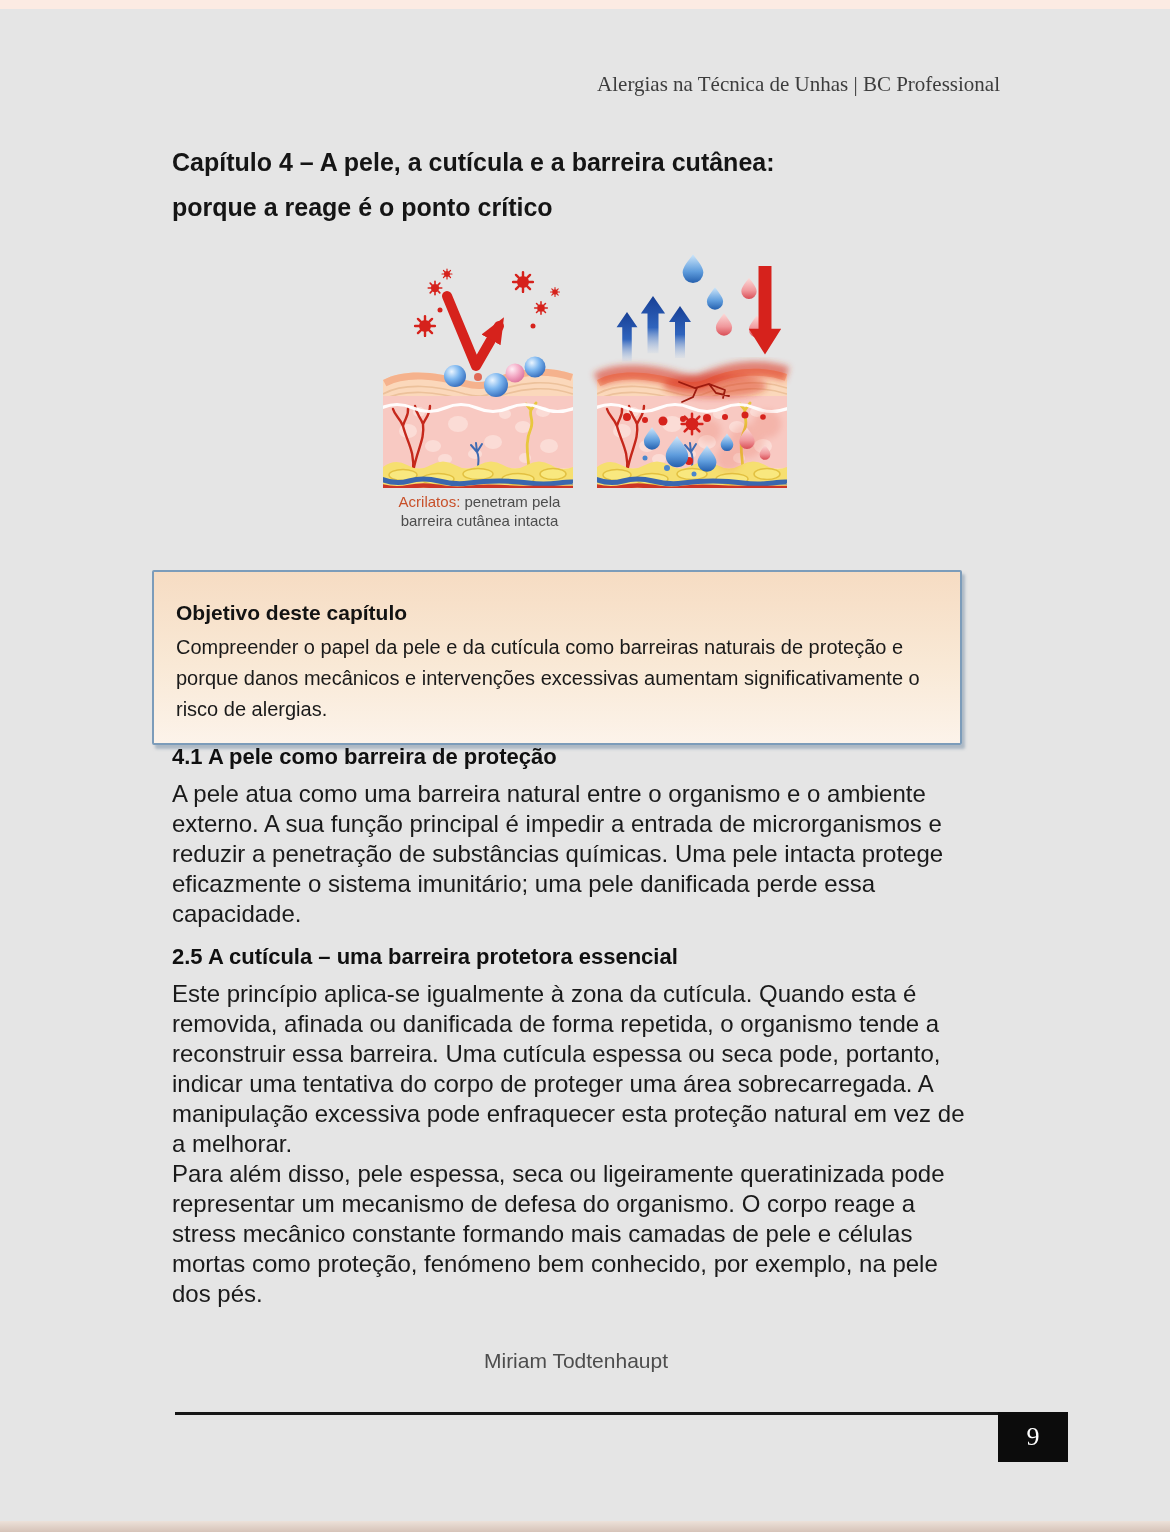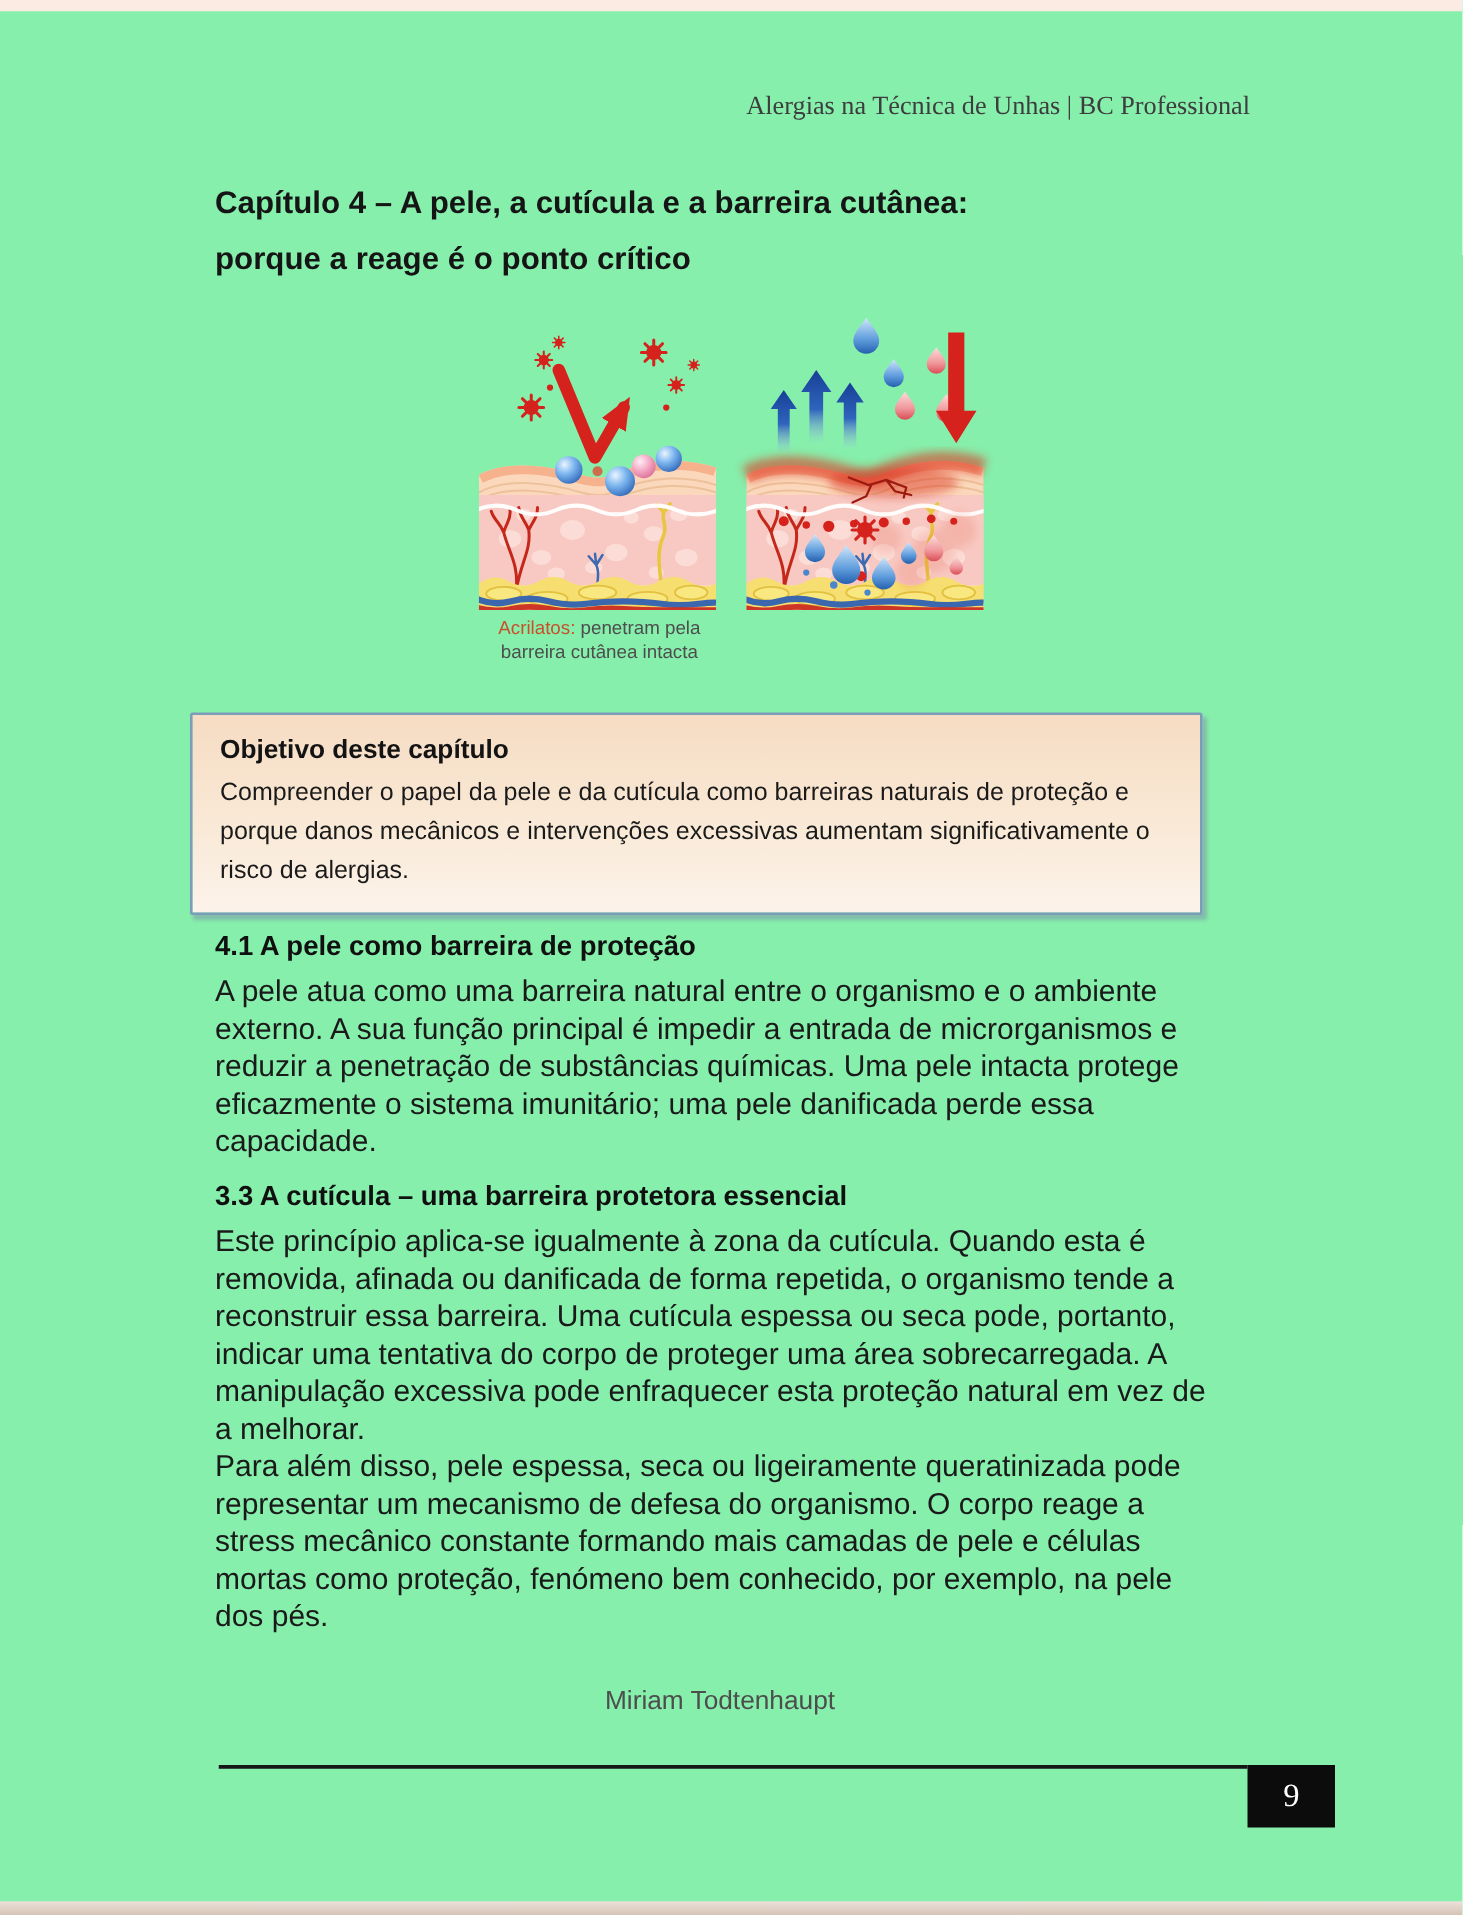--- a/index.html
+++ b/index.html
@@ -1,38 +1,38 @@
 <!DOCTYPE html>
 <html style="--top-strip: #fcebe3; --bottom-strip: #d6c3b8; --caption-accent: #c8502a; --box-border: #7c9cba; --box-bg-top: #f6dcc3; --box-bg-bottom: #fcf3ea; --text: #1a1a1a; --footer-box: #0c0c0c; --arrow-red: #d6221c; --arrow-blue: #2050a0;"><head>
 <meta charset="utf-8">
 <style>
   html,body { margin:0; padding:0; background:#ffffff; }
   .page {
-    position:relative; width:1170px; height:1532px; background:#86efac;
+    position:relative; width:1170px; height:1532px; background:#e5e5e5;
     font-family:"Liberation Sans", sans-serif; overflow:hidden;
   }
   .top-strip { position:absolute; top:0; left:0; right:0; height:9px;
     background:var(--top-strip,#fcebe3); }
   .bottom-strip { position:absolute; bottom:0; left:0; right:0; height:11px;
     background:linear-gradient(180deg,#ece1d9, var(--bottom-strip,#d6c3b8)); }
 
   .doc-header { position:absolute; top:72px; right:170px;
     font-family:"Liberation Serif", serif; font-size:21px; color:#3d3d3d; }
 
   .chapter-title { position:absolute; left:172px; top:140px; width:760px;
     font-size:25px; font-weight:bold; color:#151515; line-height:45px; }
 
   .figure { position:absolute; left:374px; top:246px; width:422px; }
   .captions { display:flex; margin-top:0px; }
   .caption { width:50%; text-align:center; font-size:15px; color:#4d4d4d; line-height:19px; }
   .caption .lead { font-weight:normal; color:var(--caption-accent,#c8502a); }
   .caption.right .line2 { font-size:13.5px; }
 
   .objective-box { position:absolute; left:152px; top:570px; width:762px;
-    padding:16px 22px 18px 22px;
+    padding:29px 22px 18px 22px;
     background:linear-gradient(180deg, var(--box-bg-top,#f6dcc3) 0%, #f9e9d6 55%, var(--box-bg-bottom,#fcf3ea) 100%);
     border:2px solid var(--box-border,#7c9cba); border-radius:2px;
     box-shadow:3px 4px 3px rgba(125,148,170,0.55); }
   .box-title { font-size:21px; font-weight:bold; color:#131313; margin-bottom:7px; }
   .box-body { font-size:20px; line-height:31px; color:var(--text,#1a1a1a); }
 
   .section { position:absolute; left:172px; width:795px; color:var(--text,#1a1a1a); }
   .section h2 { font-size:22px; font-weight:bold; margin:0 0 9px 0; color:#101010; }
   .section p { font-size:24px; line-height:30px; margin:0; }
   #sec1 { top:744px; }
@@ -225,21 +225,21 @@
     <div class="box-title">Objetivo deste capítulo</div>
     <div class="box-body">Compreender o papel da pele e da cutícula como barreiras naturais de proteção e porque danos mecânicos e intervenções excessivas aumentam significativamente o risco de alergias.</div>
   </div>
 
   <div class="section" id="sec1">
     <h2>4.1 A pele como barreira de proteção</h2>
     <p>A pele atua como uma barreira natural entre o organismo e o ambiente externo. A sua função principal é impedir a entrada de microrganismos e reduzir a penetração de substâncias químicas. Uma pele intacta protege eficazmente o sistema imunitário; uma pele danificada perde essa capacidade.</p>
   </div>
 
   <div class="section" id="sec2">
-    <h2>3.3 A cutícula – uma barreira protetora essencial</h2>
+    <h2>2.5 A cutícula – uma barreira protetora essencial</h2>
     <p>Este princípio aplica-se igualmente à zona da cutícula. Quando esta é removida, afinada ou danificada de forma repetida, o organismo tende a reconstruir essa barreira. Uma cutícula espessa ou seca pode, portanto, indicar uma tentativa do corpo de proteger uma área sobrecarregada. A manipulação excessiva pode enfraquecer esta proteção natural em vez de a melhorar.</p>
     <p>Para além disso, pele espessa, seca ou ligeiramente queratinizada pode representar um mecanismo de defesa do organismo. O corpo reage a stress mecânico constante formando mais camadas de pele e células mortas como proteção, fenómeno bem conhecido, por exemplo, na pele dos pés.</p>
   </div>
 
   <div class="footer-line"></div>
   <div class="footer-author">Miriam Todtenhaupt</div>
   <div class="page-number-box">
     <span>9</span>
   </div>
 

